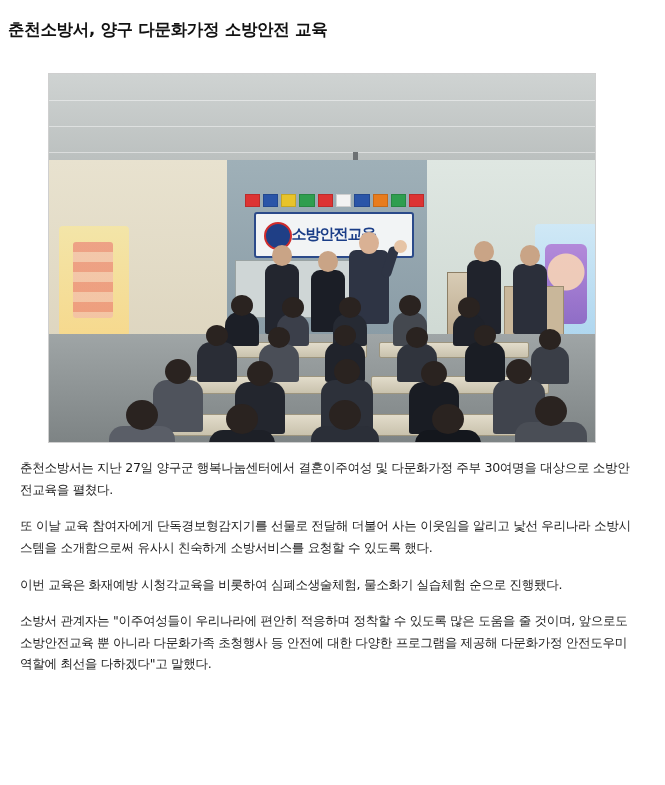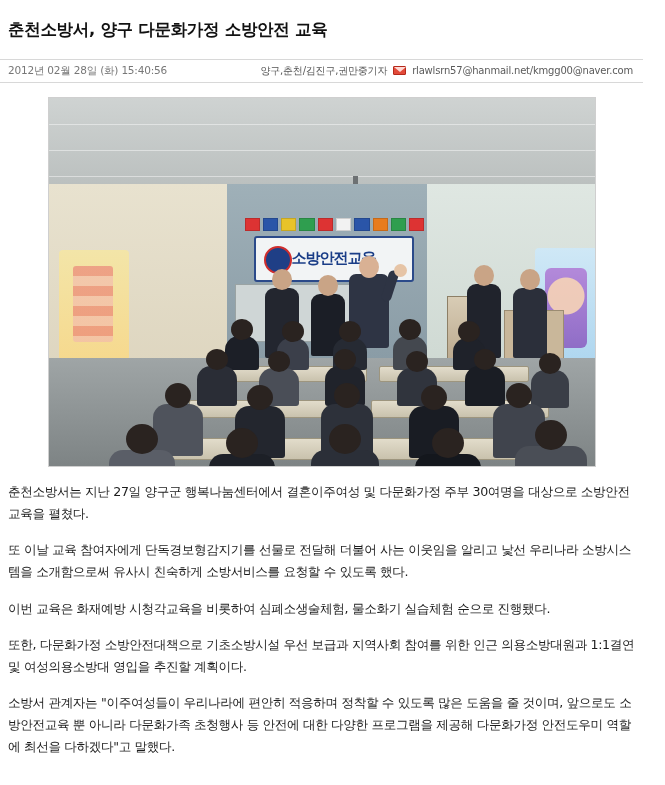--- a/index.html
+++ b/index.html
@@ -201,47 +201,39 @@
     border: 1px solid #9d957e; border-radius: 2px;
   }
   .seated {
     position: absolute; border-radius: 14px 14px 3px 3px;
   }
   .seated i {
     position: absolute; left: 50%; top: -17px; margin-left: -11px;
     width: 22px; height: 21px; border-radius: 50%; background: #2a2320;
   }
   .body-text {
-    padding: 2px 8px 0 8px;
+    padding: 2px 8px 0 20px;
   }
   .para {
     font-size: 12.6px;
     line-height: 1.72;
     color: #1c1c1c;
     letter-spacing: -0.35px;
     margin: 0 0 15px 0;
     text-align: left;
   }
   .para:last-child { margin-bottom: 0; }
 </style>
 </head>
 <body>
 
 <div class="article">
 
   <h1 class="headline">춘천소방서, 양구 다문화가정 소방안전 교육</h1>
 
-  <div class="meta-bar">
-    <span class="meta-date">2012년 02월 28일 (화) 15:40:56</span>
-    <span class="meta-right">
-      <span class="meta-byline">양구,춘천/김진구,권만중기자</span>
-      <span class="mail-icon"></span>
-      <span class="meta-email">rlawlsrn57@hanmail.net/kmgg00@naver.com</span>
-    </span>
-  </div>
 
   <div class="photo-wrap">
     <div class="photo">
       <div class="ceiling">
         <div class="ceiling-line" style="top:26px"></div>
         <div class="ceiling-line" style="top:52px"></div>
         <div class="ceiling-line" style="top:78px"></div>
       </div>
       <div class="projector"></div>
 
@@ -368,17 +360,16 @@
       <div class="seated" style="left:466px; top:348px; width:72px; height:76px; background:#4a4e56">
           <i style="width:32px;margin-left:-16px;top:-26px;height:30px;"></i>
         </div>
     </div>
   </div>
 
   <div class="body-text">
     <p class="para">춘천소방서는 지난 27일 양구군 행복나눔센터에서 결혼이주여성 및 다문화가정 주부 30여명을 대상으로 소방안전교육을 펼쳤다.</p>
     <p class="para">또 이날 교육 참여자에게 단독경보형감지기를 선물로 전달해 더불어 사는 이웃임을 알리고 낯선 우리나라 소방시스템을 소개함으로써 유사시 친숙하게 소방서비스를 요청할 수 있도록 했다.</p>
     <p class="para">이번 교육은 화재예방 시청각교육을 비롯하여 심폐소생술체험, 물소화기 실습체험 순으로 진행됐다.</p>
-    <p class="para">또한, 다문화가정 소방안전대책으로 기초소방시설 우선 보급과 지역사회 참여를 위한 인근 의용소방대원과 1:1결연 및 여성의용소방대 영입을 추진할 계획이다.</p>
     <p class="para">소방서 관계자는 "이주여성들이 우리나라에 편안히 적응하며 정착할 수 있도록 많은 도움을 줄 것이며, 앞으로도 소방안전교육 뿐 아니라 다문화가족 초청행사 등 안전에 대한 다양한 프로그램을 제공해 다문화가정 안전도우미 역할에 최선을 다하겠다"고 말했다.</p>
   </div>
 
 </div>
 
 </body></html>

